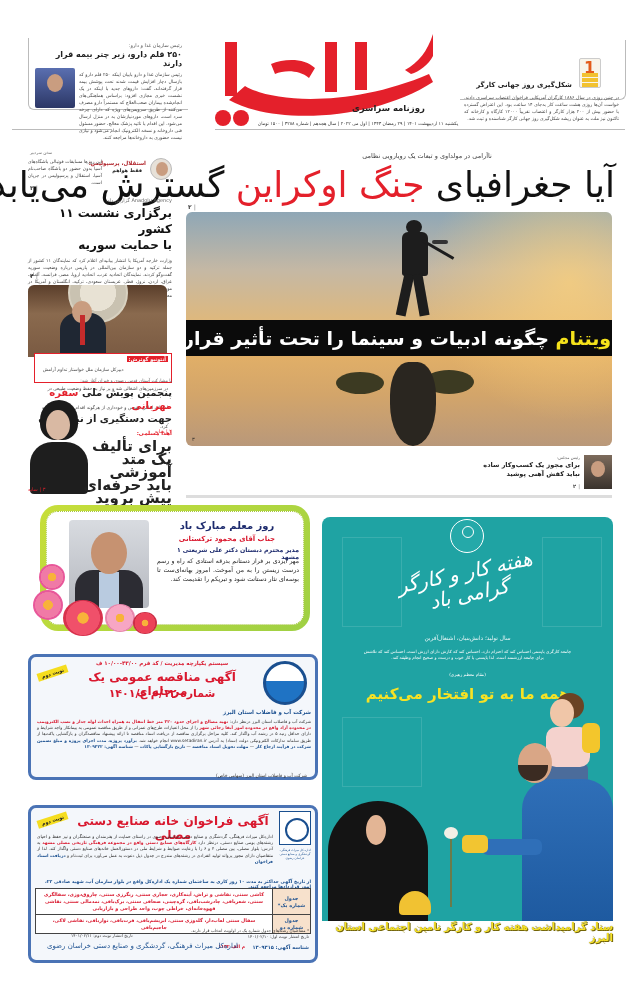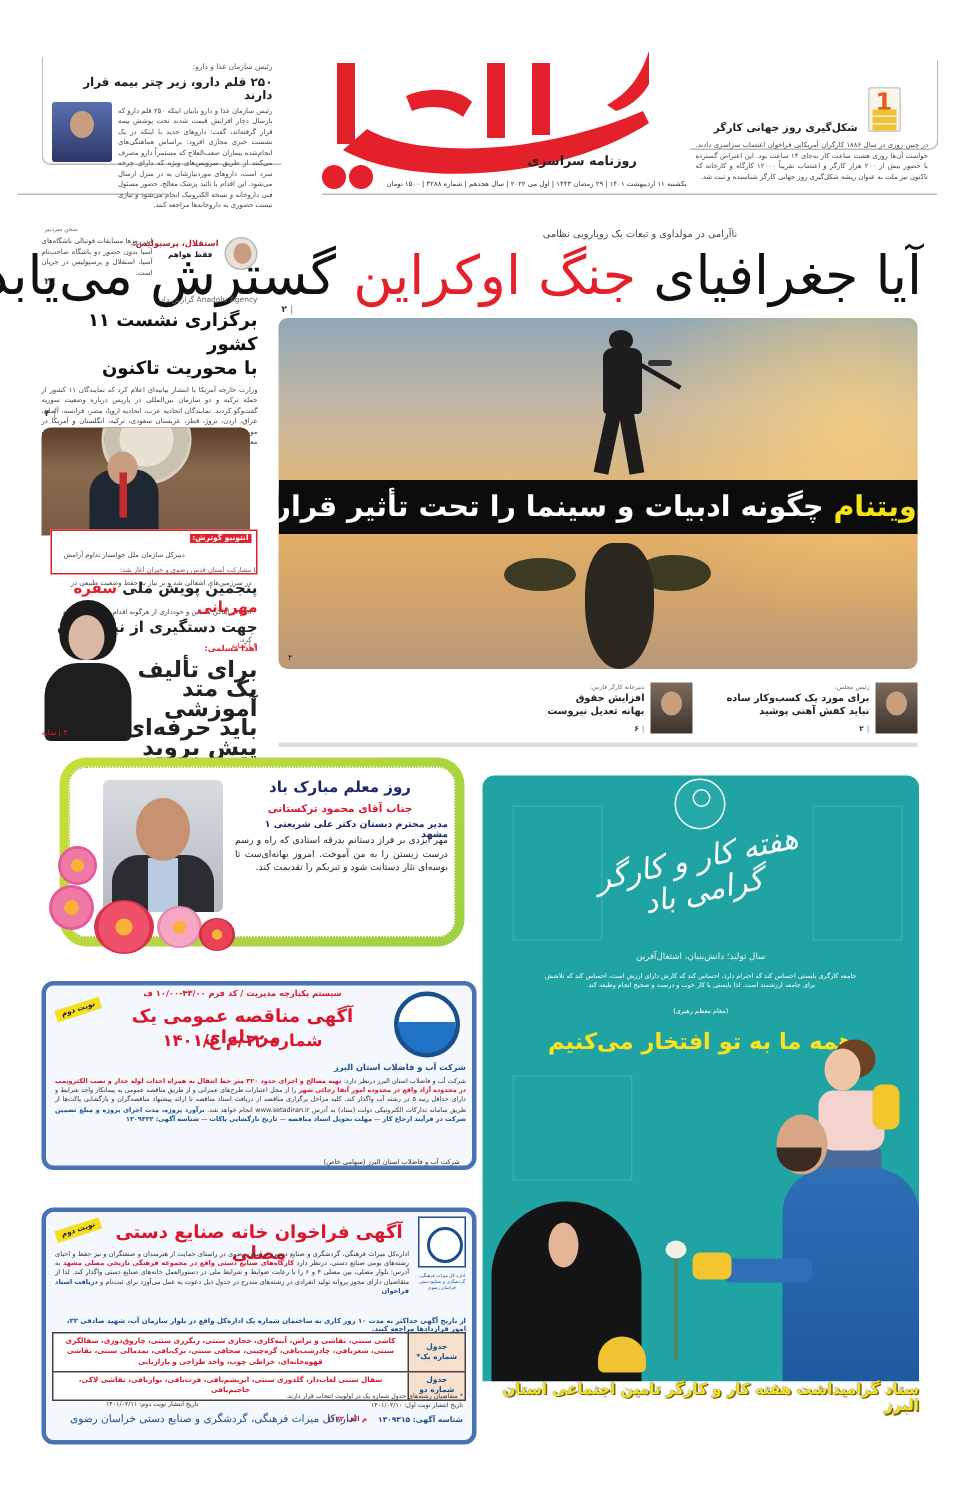--- a/index.html
+++ b/index.html
@@ -243,48 +243,40 @@
   <div class="refl"></div>
   <div class="pg">۳</div>
 </div>
 
 <div id="subs">
   <div class="sub" style="right:0;width:140px">
     <div class="ph">
         <div class="photo-face"></div>
       </div>
     <div class="k">رئیس مجلس:</div>
-    <div class="h"><span>برای مورد یک کسب‌وکار ساده</span><br><span>نباید کفش آهنی پوشید</span></div>
+    <div class="h"><span>برای مجوز یک کسب‌وکار ساده</span><br><span>نباید کفش آهنی پوشید</span></div>
     <div class="n pgnum">۲</div>
-  </div>
-  <div class="sub" style="right:150px;width:130px">
-    <div class="ph">
-        <div class="photo-face"></div>
-      </div>
-    <div class="k">دبیرخانه کارگر فارس:</div>
-    <div class="h"><span>افزایش حقوق</span><br><span>بهانه تعدیل نیروست</span></div>
-    <div class="n pgnum">۶</div>
   </div>
 </div>
 <div id="sub-rule"></div>
 
 <div id="col-author">
   <div class="lab">سخن سردبیر</div>
   <div class="av">
       <div class="photo-face"></div>
     </div>
   <div class="name">استقلال، پرسپولیس:</div>
   <div class="who">فقط هواهم</div>
   <div class="txt tiny">این روزها مسابقات فوتبالی باشگاه‌های آسیا بدون حضور دو باشگاه صاحب‌نام آسیا، استقلال و پرسپولیس در جریان است.</div>
 </div>
 <div class="abs pgnum" style="left:30px;top:184px">۲</div>
 
 <div id="syria" style="top:195px">
   <div class="src">Anadolu Agency گزارش داد:</div>
-  <div class="h"><span>برگزاری نشست ۱۱ کشور</span><br><span>با محوریت تاکنون</span></div>
+  <div class="h"><span>برگزاری نشست ۱۱ کشور</span><br><span>با حمایت سوریه</span></div>
   <div class="txt tiny">وزارت خارجه آمریکا با انتشار بیانیه‌ای اعلام کرد که نمایندگان ۱۱ کشور از جمله ترکیه و دو سازمان بین‌المللی در پاریس درباره وضعیت سوریه گفت‌وگو کردند. نمایندگان اتحادیه عرب، اتحادیه اروپا، مصر، فرانسه، آلمان، عراق، اردن، نروژ، قطر، عربستان سعودی، ترکیه، انگلستان و آمریکا در مورد آینده سوریه به تبادل نظر پرداختند و بر ضرورت تداوم ارائه حمایت معنادار و کافی از پناهندگان سوری و کشورهای میزبان آنان تأکید کردند.</div>
 </div>
 <div class="abs pgnum" style="left:30px;top:272px">۴</div>
 
 <div id="un-photo" style="top:285px;height:72px">
   <div class="emblem"></div>
   <div class="man">
       <div class="photo-face"></div>
     </div>
   <div class="tie"></div>

